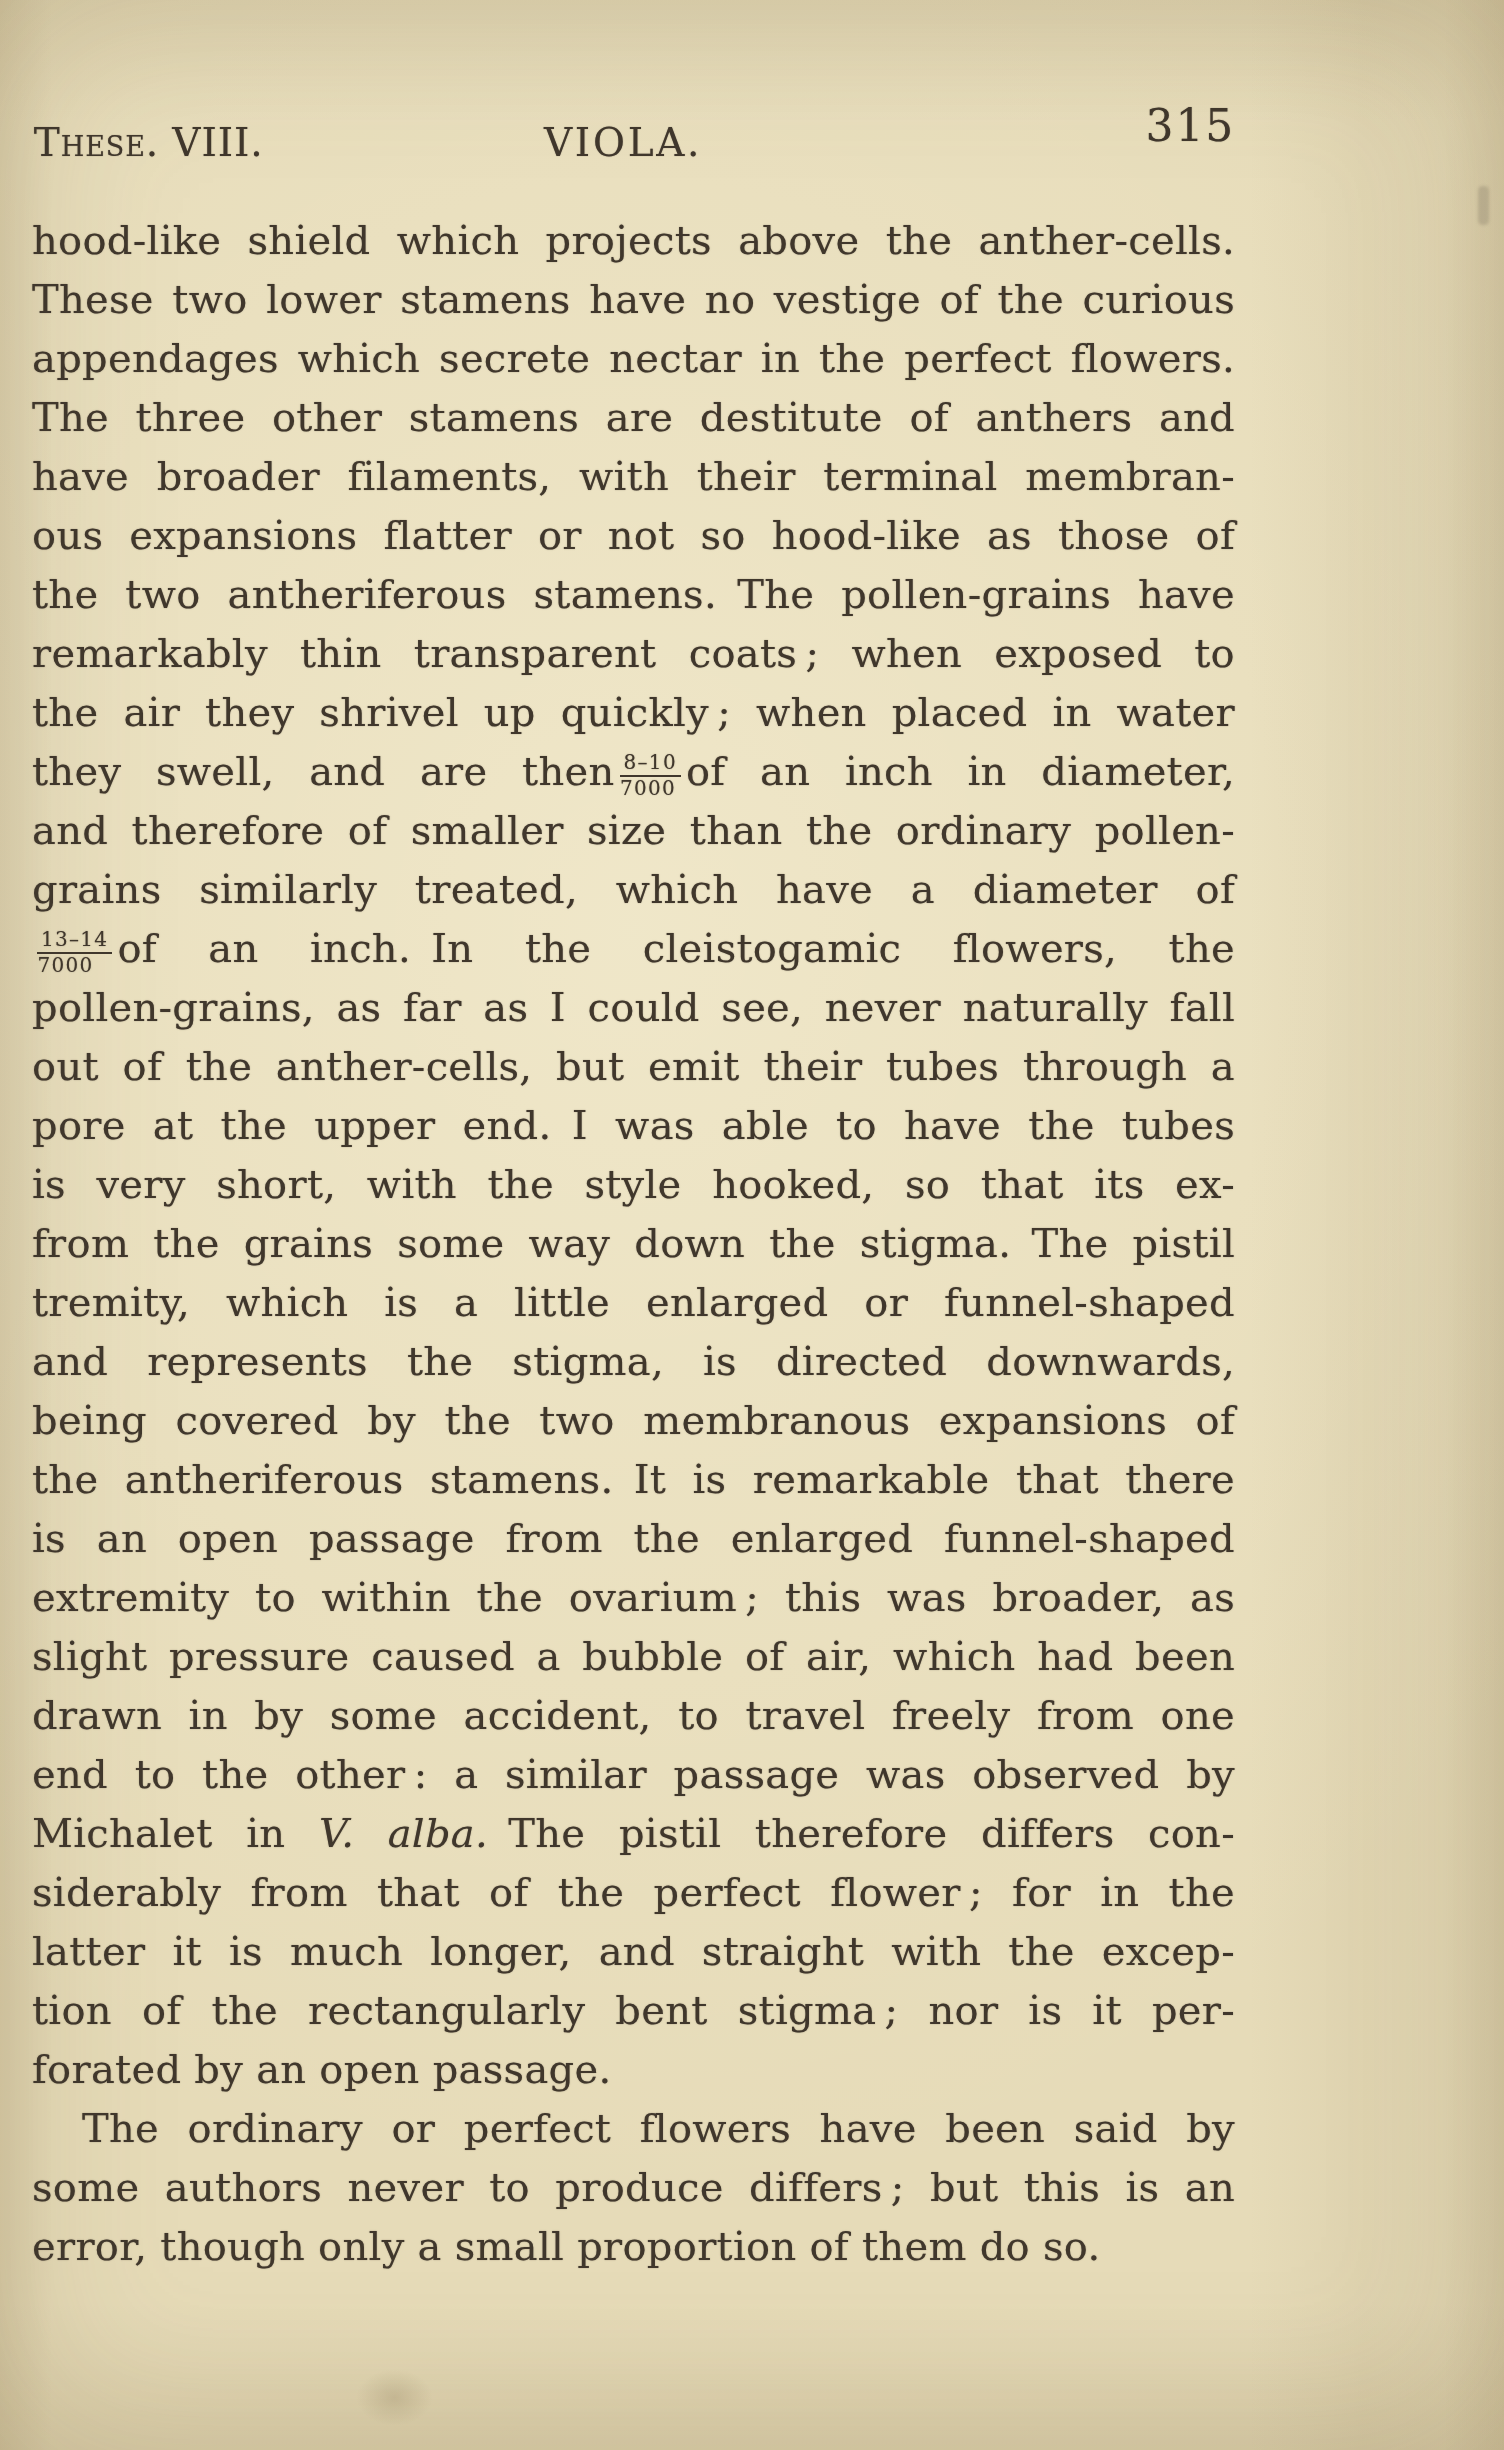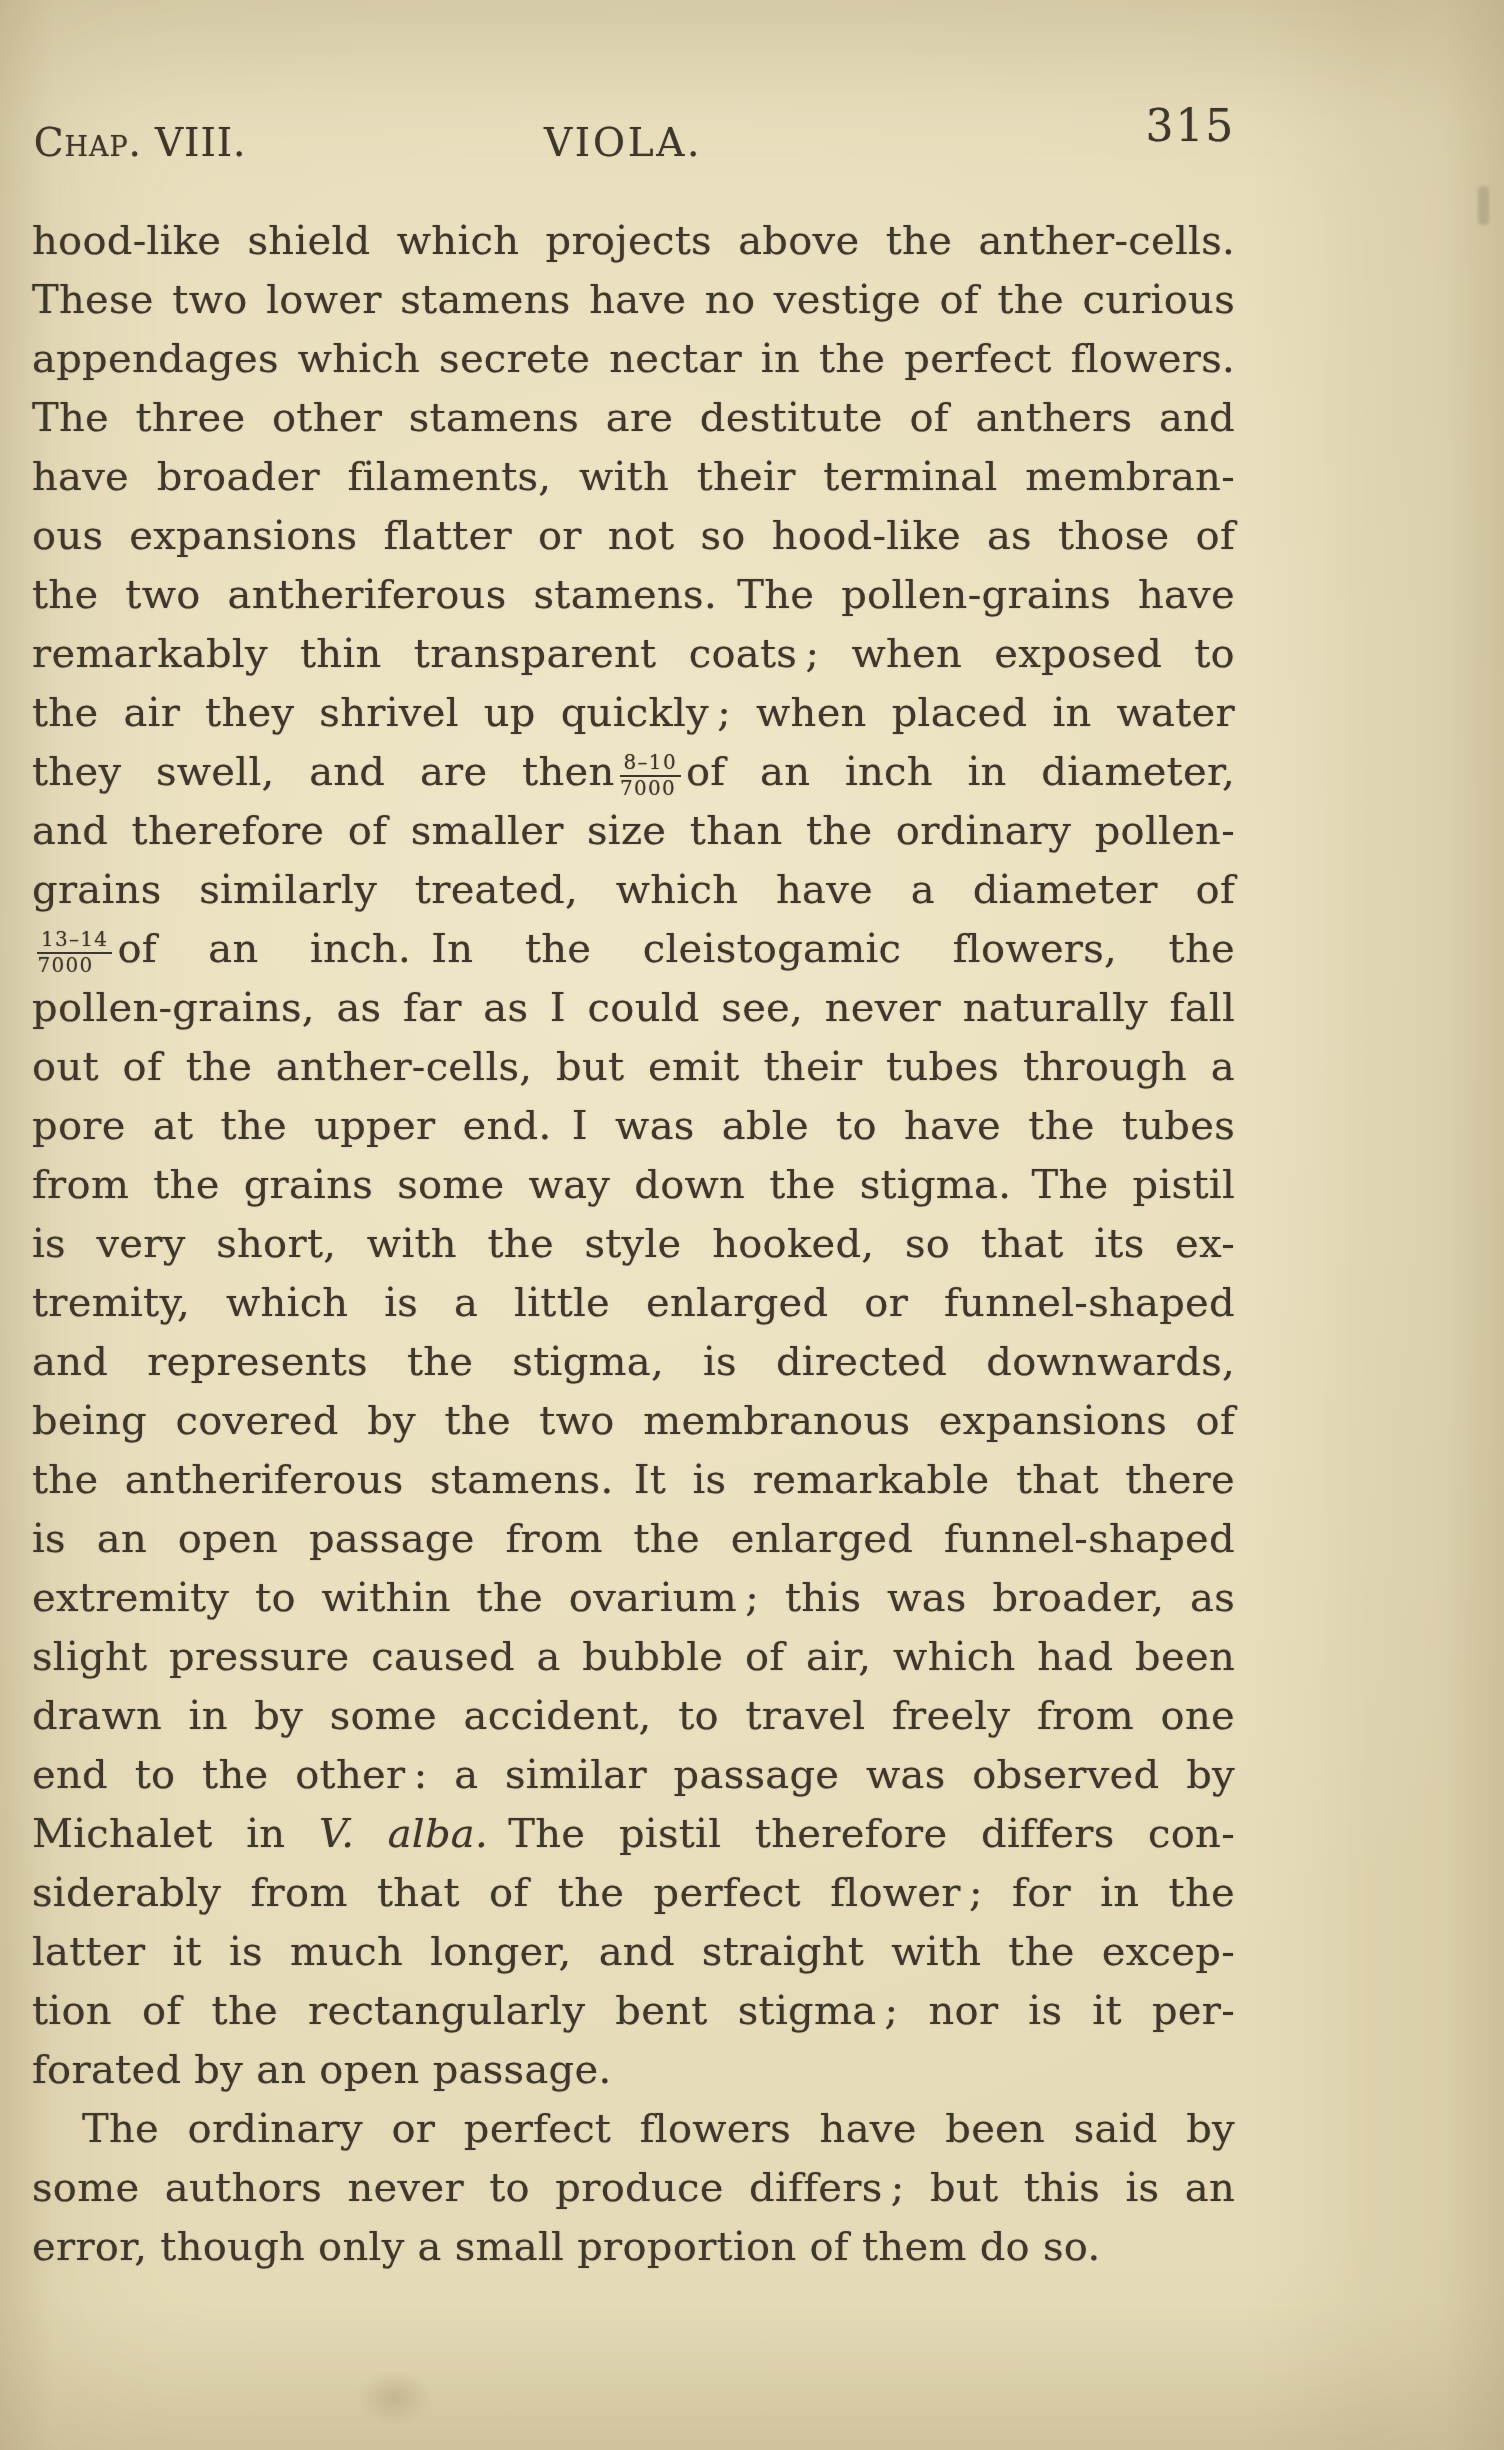--- a/index.html
+++ b/index.html
@@ -75,21 +75,21 @@
 </style>
 </head>
 <body>
 
 <div class="page">
   <div class="curve-shade"></div>
   <div class="smudge-bottom"></div>
   <div class="smudge-right"></div>
 
   <div class="header">
-    <span class="chapter">Chap. VIII.</span>
+    <span class="chapter">These. VIII.</span>
     <span class="running-title">VIOLA.</span>
     <span class="pagenum">315</span>
   </div>
 
   <div class="text-block">
       <div class="line">hood-like shield which projects above the anther-cells.</div>
       <div class="line">These two lower stamens have no vestige of the curious</div>
       <div class="line">appendages which secrete nectar in the perfect flowers.</div>
       <div class="line">The three other stamens are destitute of anthers and</div>
       <div class="line">have broader filaments, with their terminal membran-</div>
@@ -97,22 +97,22 @@
       <div class="line">the two antheriferous stamens. The pollen-grains have</div>
       <div class="line">remarkably thin transparent coats ; when exposed to</div>
       <div class="line">the air they shrivel up quickly ; when placed in water</div>
       <div class="line">they swell, and are then<span class="frac"><span class="num">8–10</span><span class="den">7000</span></span>of an inch in diameter,</div>
       <div class="line">and therefore of smaller size than the ordinary pollen-</div>
       <div class="line">grains similarly treated, which have a diameter of</div>
       <div class="line"><span class="frac"><span class="num">13–14</span><span class="den">7000</span></span>of an inch. In the cleistogamic flowers, the</div>
       <div class="line">pollen-grains, as far as I could see, never naturally fall</div>
       <div class="line">out of the anther-cells, but emit their tubes through a</div>
       <div class="line">pore at the upper end. I was able to have the tubes</div>
+      <div class="line">is very short, with the style hooked, so that its ex-</div>
       <div class="line">from the grains some way down the stigma. The pistil</div>
-      <div class="line">is very short, with the style hooked, so that its ex-</div>
       <div class="line">tremity, which is a little enlarged or funnel-shaped</div>
       <div class="line">and represents the stigma, is directed downwards,</div>
       <div class="line">being covered by the two membranous expansions of</div>
       <div class="line">the antheriferous stamens. It is remarkable that there</div>
       <div class="line">is an open passage from the enlarged funnel-shaped</div>
       <div class="line">extremity to within the ovarium ; this was broader, as</div>
       <div class="line">slight pressure caused a bubble of air, which had been</div>
       <div class="line">drawn in by some accident, to travel freely from one</div>
       <div class="line">end to the other : a similar passage was observed by</div>
       <div class="line">Michalet in<i> V. alba.</i> The pistil therefore differs con-</div>

